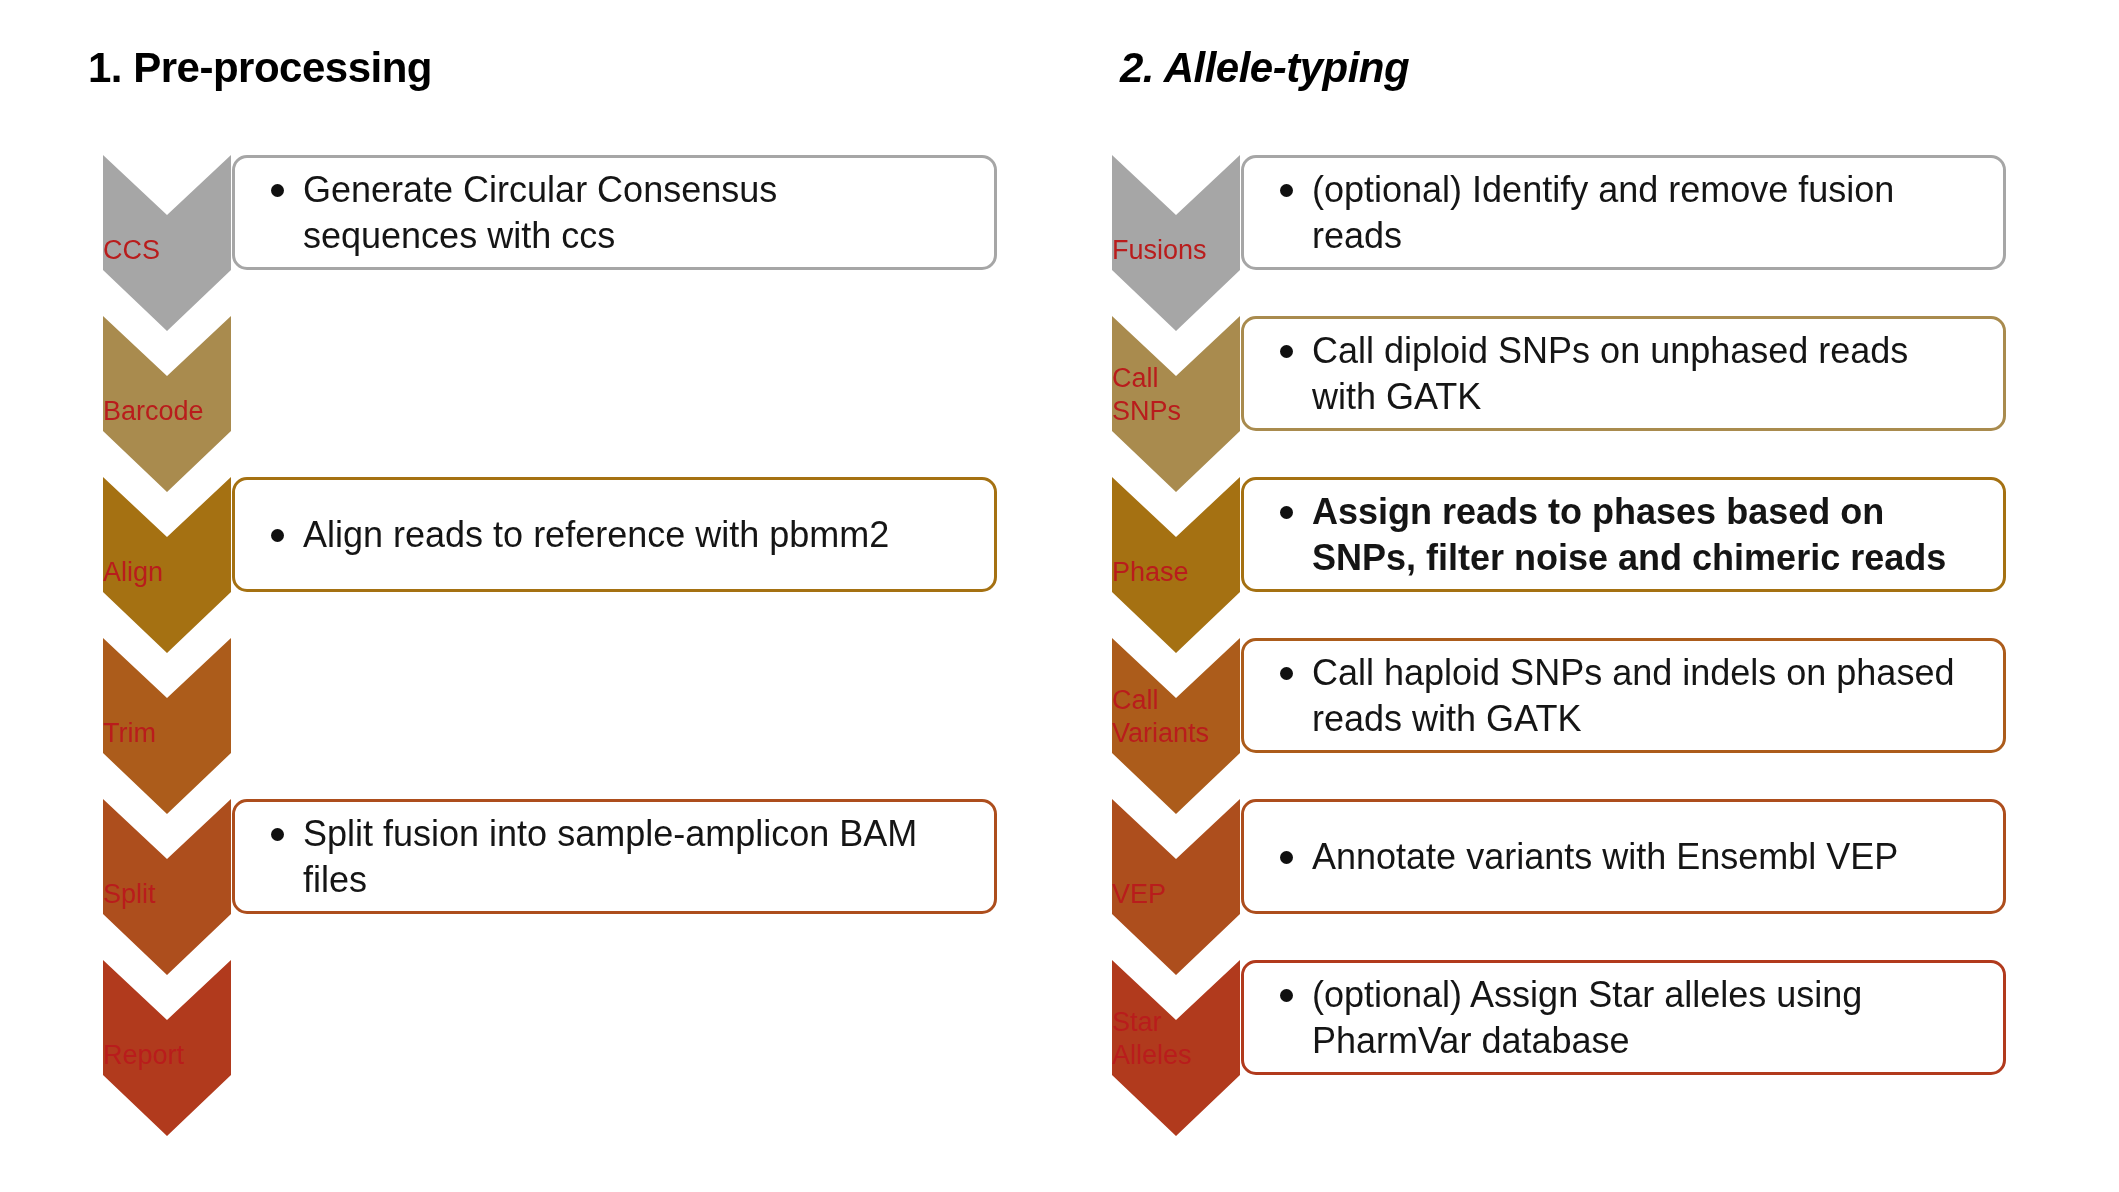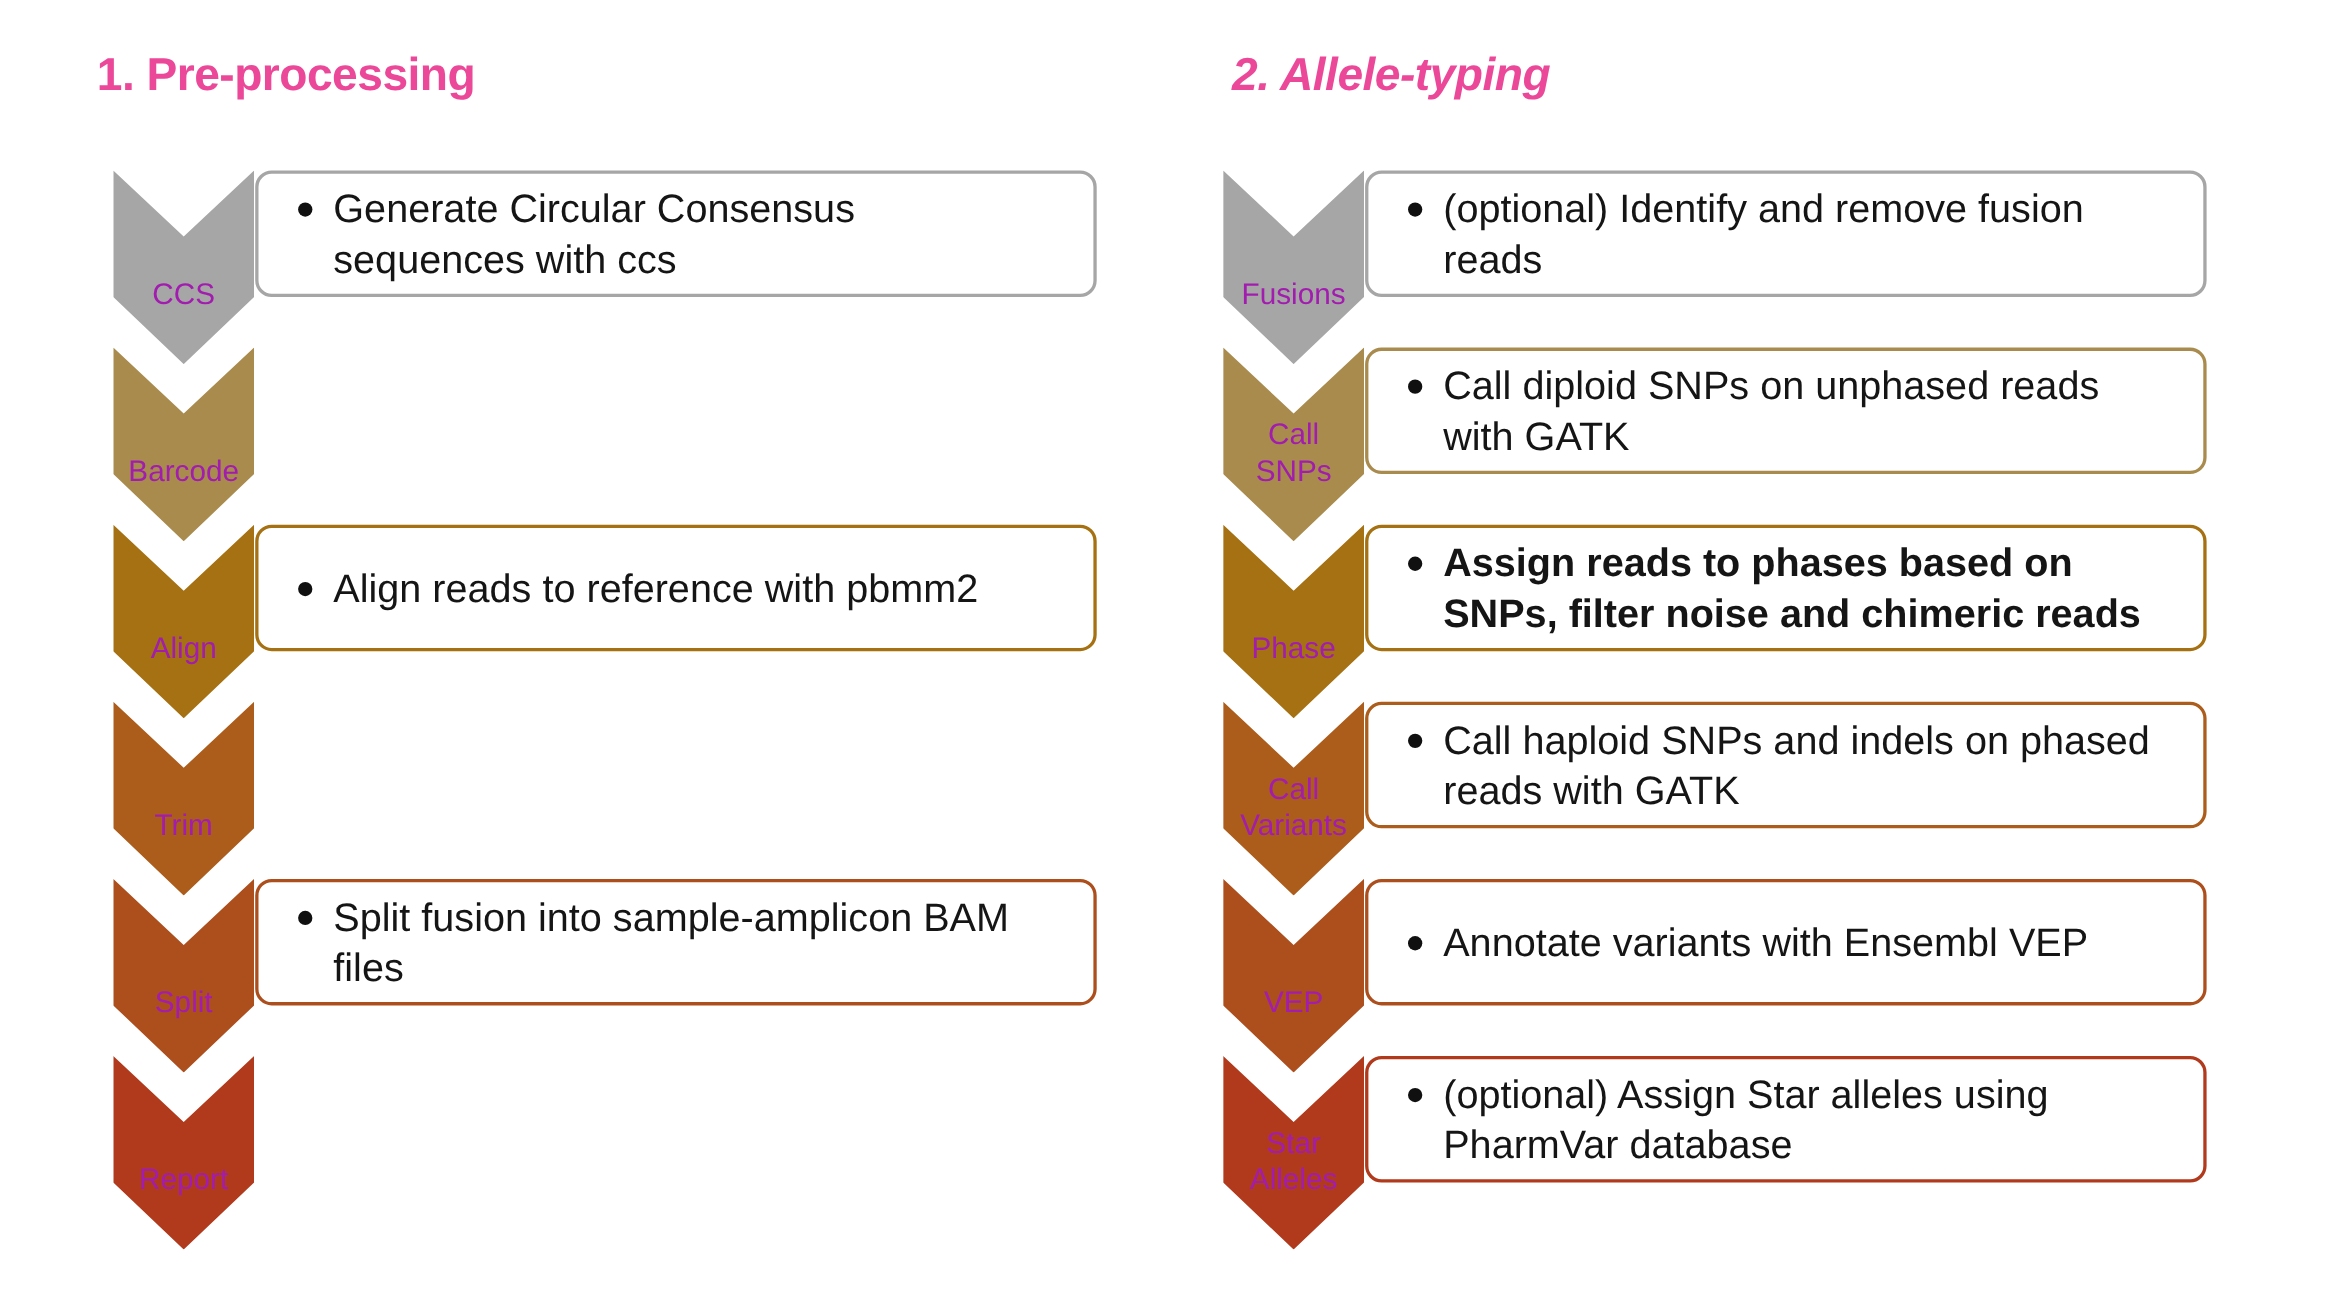--- a/index.html
+++ b/index.html
@@ -14,21 +14,21 @@
     height: 1192px;
     background: #ffffff;
     overflow: hidden;
   }
   .column-title {
     position: absolute;
     top: 44px;
     margin: 0;
     font-size: 42px;
     font-weight: bold;
-    color: #ec4899;
+    color: #000000;
     letter-spacing: -0.5px;
     white-space: nowrap;
     text-align: right;
   }
   #col0-title { left: 88px; }
   #col1-title { left: 1120px; font-style: italic; }
 
   .step {
     position: absolute;
     width: 905px;
@@ -38,24 +38,23 @@
     position: absolute;
     left: 0;
     top: 0;
     width: 128px;
     height: 176px;
     display: block;
   }
   .chev-label {
     position: absolute;
     left: 0;
-    bottom: 47px;
+    bottom: 64px;
     width: 128px;
-    text-align: center;
-    color: #a21caf;
+    color: #b91c1c;
     font-size: 27px;
     line-height: 33px;
     white-space: pre-line;
   }
   .box {
     position: absolute;
     left: 129px;
     top: 0;
     width: 765px;
     height: 115px;

